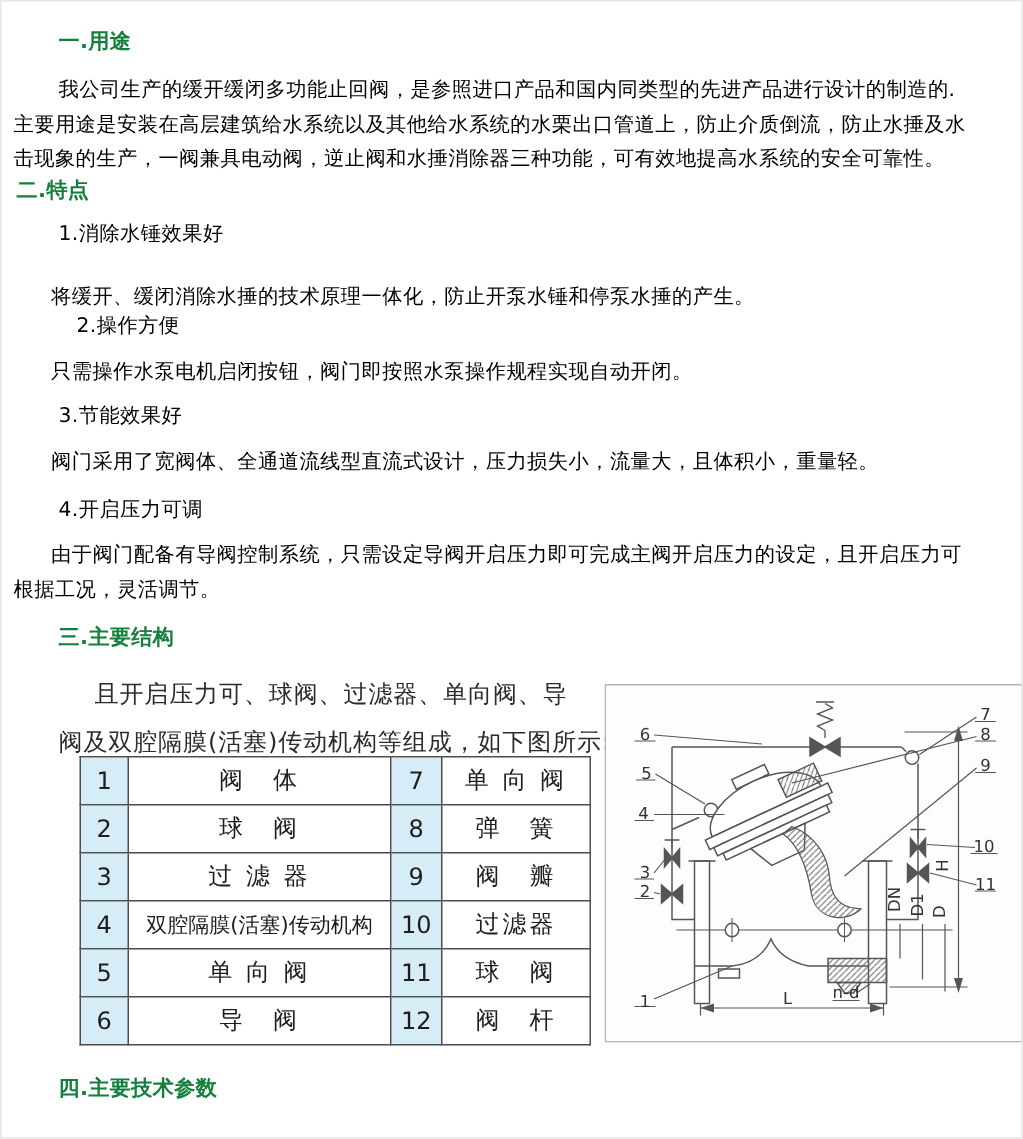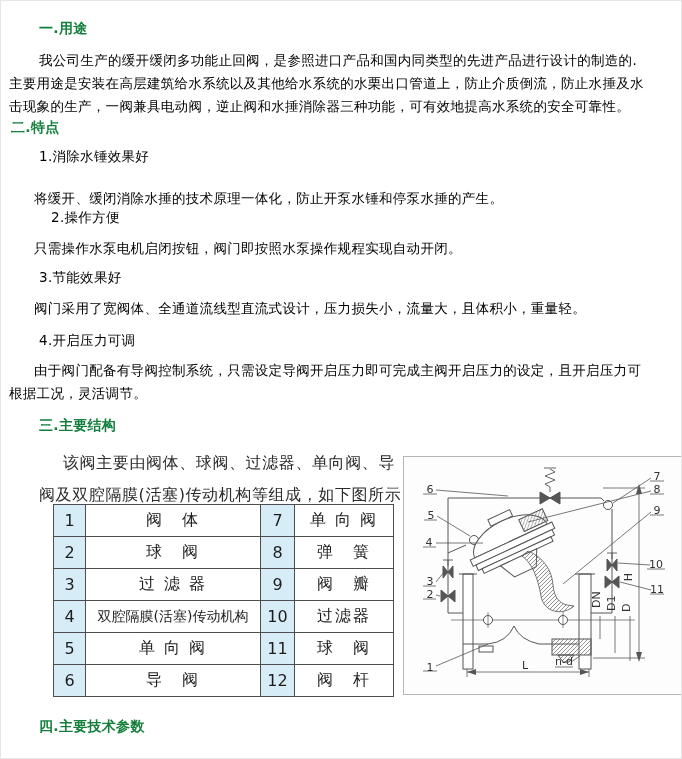--- a/index.html
+++ b/index.html
@@ -34,21 +34,21 @@
 <div class="line" style="left:33px;top:189px;">将缓开、缓闭消除水捶的技术原理一体化，防止开泵水锤和停泵水捶的产生。</div>
 <div class="line" style="left:38px;top:208px;margin-left:12px;">2.操作方便</div>
 <div class="line" style="left:33px;top:239px;">只需操作水泵电机启闭按钮，阀门即按照水泵操作规程实现自动开闭。</div>
 <div class="line" style="left:38px;top:268px;">3.节能效果好</div>
 <div class="line" style="left:33px;top:299px;">阀门采用了宽阀体、全通道流线型直流式设计，压力损失小，流量大，且体积小，重量轻。</div>
 <div class="line" style="left:38px;top:331px;">4.开启压力可调</div>
 <div class="line" style="left:33px;top:361px;">由于阀门配备有导阀控制系统，只需设定导阀开启压力即可完成主阀开启压力的设定，且开启压力可</div>
 <div class="line" style="left:8px;top:384px;text-align:center;">根据工况，灵活调节。</div>
 
 <div class="line h" style="left:38px;top:416px;">三.主要结构</div>
-<div class="line scan" style="left:62px;top:452px;">该阀主要由阀体、球阀、过滤器、单向阀、导</div>
+<div class="line scan" style="left:62px;top:452px;">且开启压力可、球阀、过滤器、单向阀、导</div>
 <div class="line scan" style="left:38px;top:484px;">阀及双腔隔膜(活塞)传动机构等组成，如下图所示:</div>
 
 <table class="parts">
   <tbody>
       <tr>
     <td class="num">1</td>
     <td class="nm1">阀　体</td>
     <td class="num2">7</td>
     <td class="nm2">单 向 阀</td>
   </tr>

